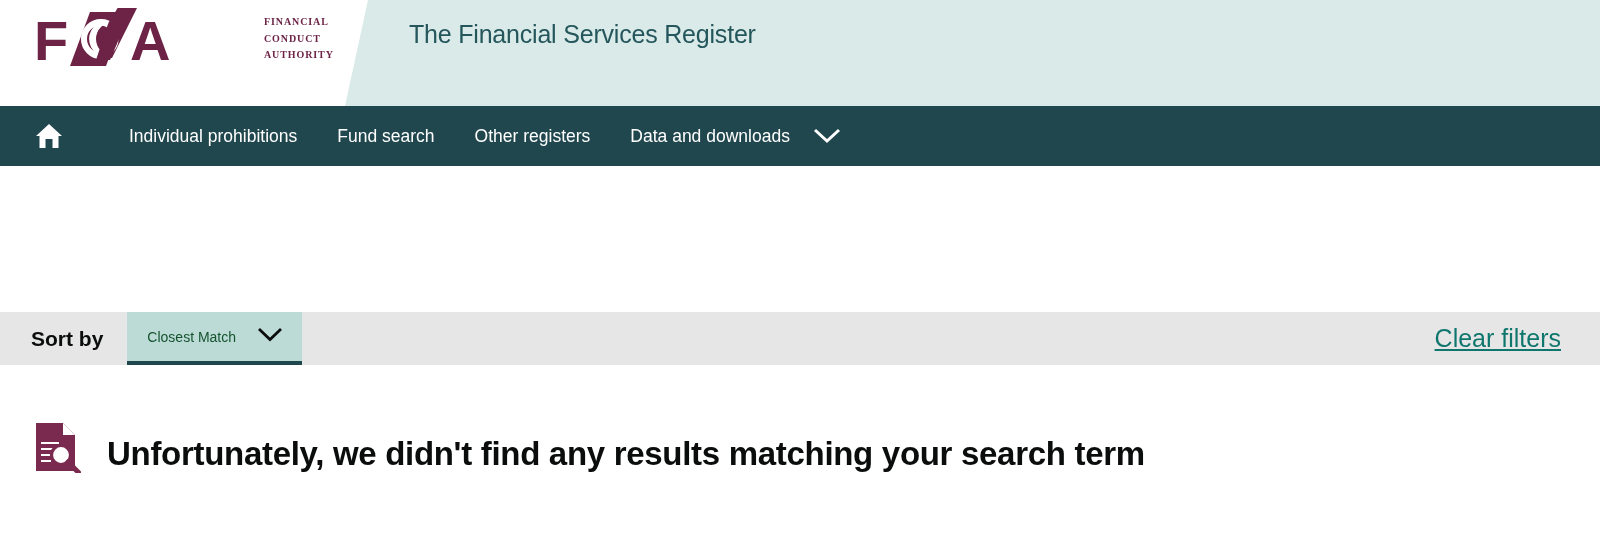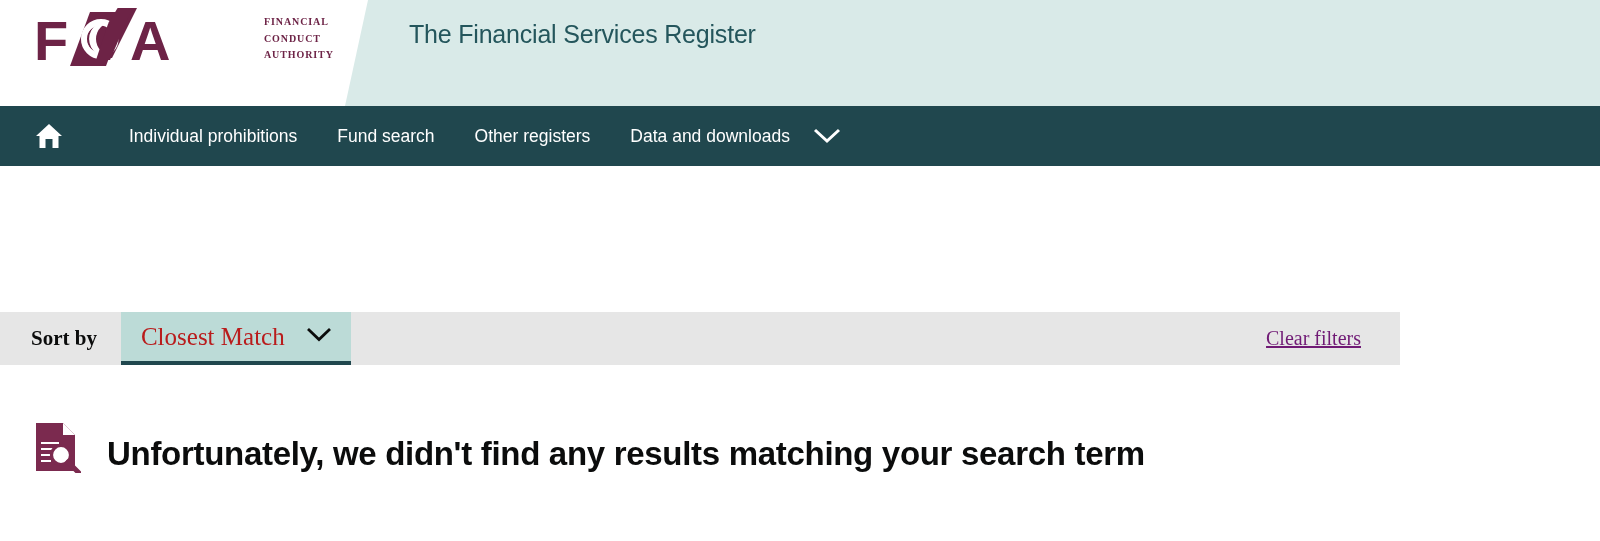--- a/index.html
+++ b/index.html
@@ -210,53 +210,52 @@
     color: #ffffff;
     border: none;
     font-family: "Liberation Sans", sans-serif;
     font-size: 18.5px;
     cursor: pointer;
   }
 
   
   .sortbar {
     position: relative;
-    width: 1400px;
+    width: 1600px;
     height: 53px;
     background: #e6e6e6;
     display: flex;
     align-items: center;
-    font-family: Liberation Serif, serif;
   }
   .sort-label {
     font-size: 21px;
     font-weight: bold;
     color: #0b0c0c;
     margin-left: 31px;
     margin-right: 24px;
   }
   .sort-select {
     height: 53px;
     background: #bcdbd7;
     border-bottom: 4px solid #20474e;
     display: flex;
     align-items: center;
     padding: 0 18px 0 20px;
     gap: 20px;
     cursor: pointer;
   }
   .sort-select-text {
-    font-size: 25px;
-    color: #b91c1c;
+    font-size: 14px;
+    color: #14532d;
   }
   .clear-filters {
     margin-left: auto;
     margin-right: 39px;
-    font-size: 20px;
-    color: #701a75;
+    font-size: 25px;
+    color: #0f766e;
     text-decoration: underline;
     cursor: pointer;
   }
 
   
   .results {
     position: relative;
     width: 1600px;
     height: 137px;
     background: #ffffff;

